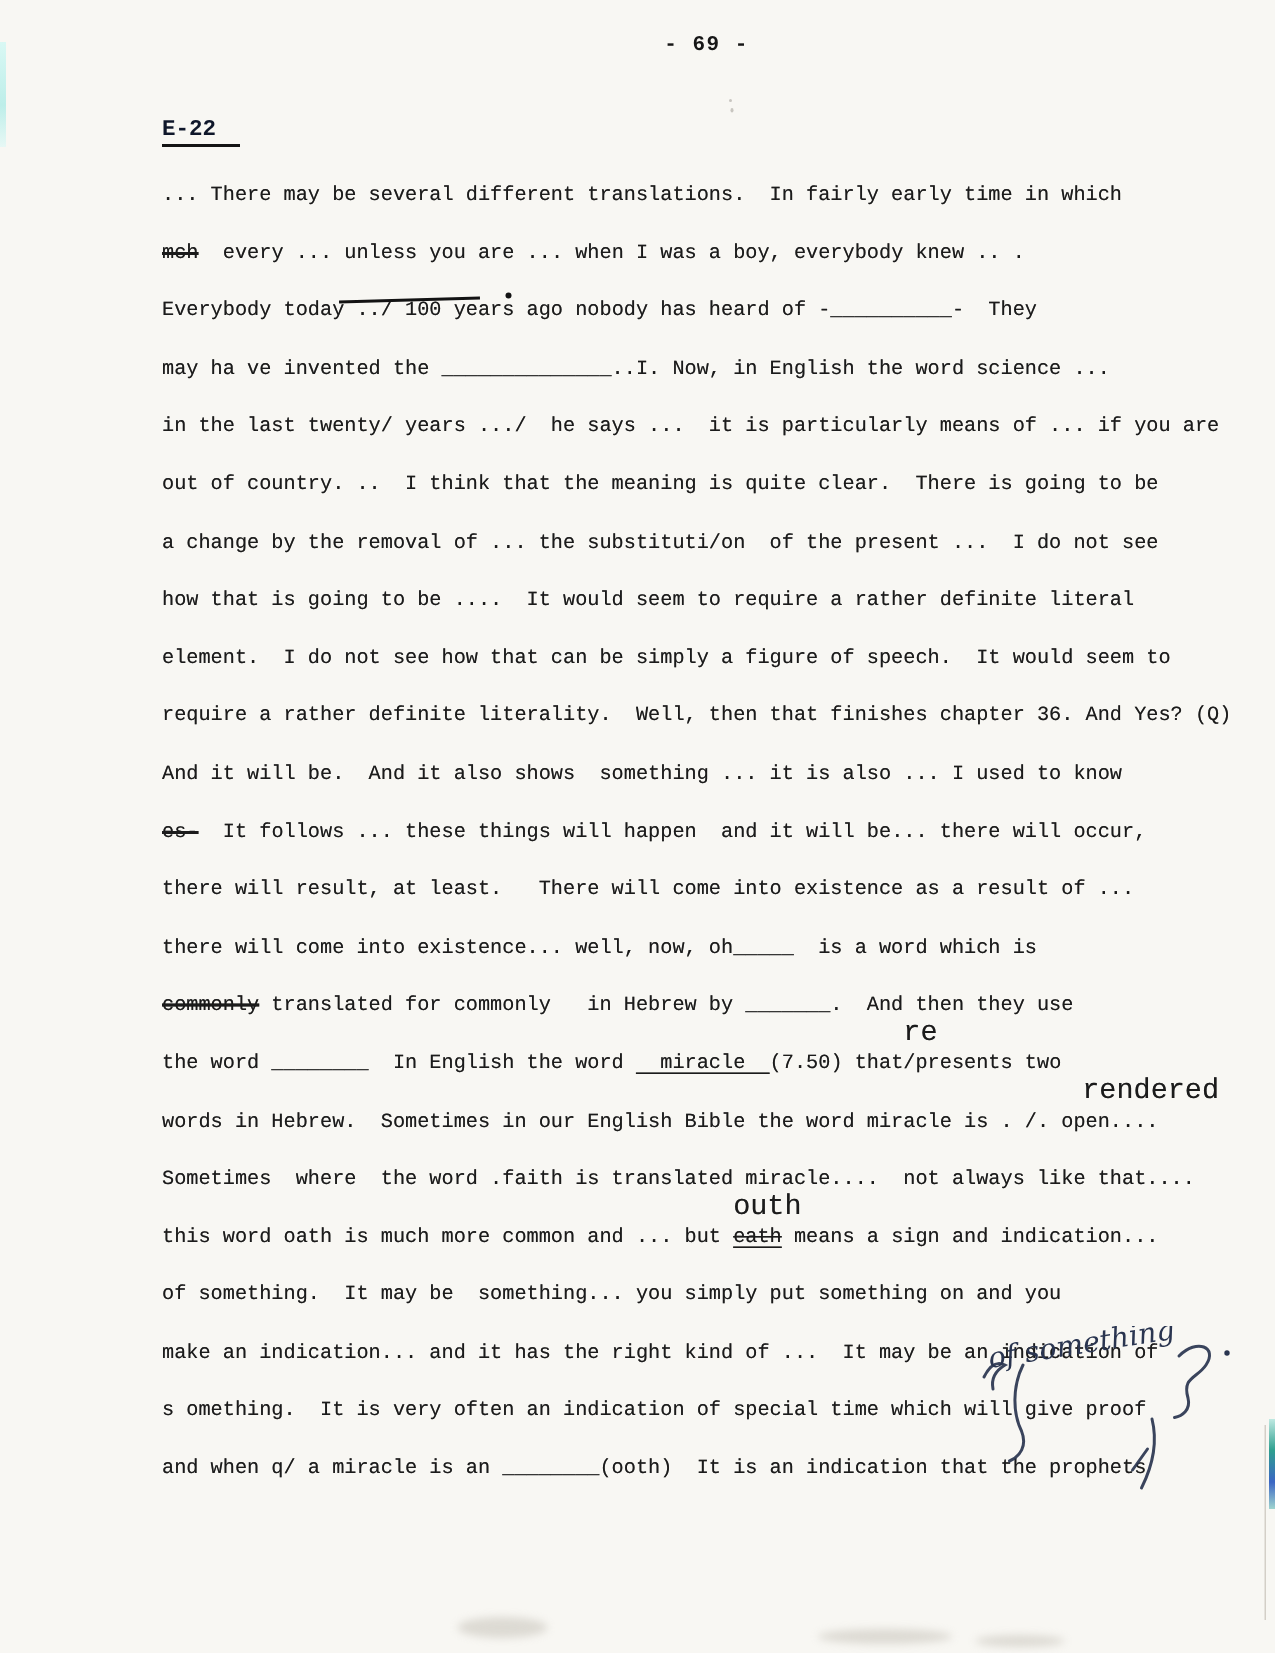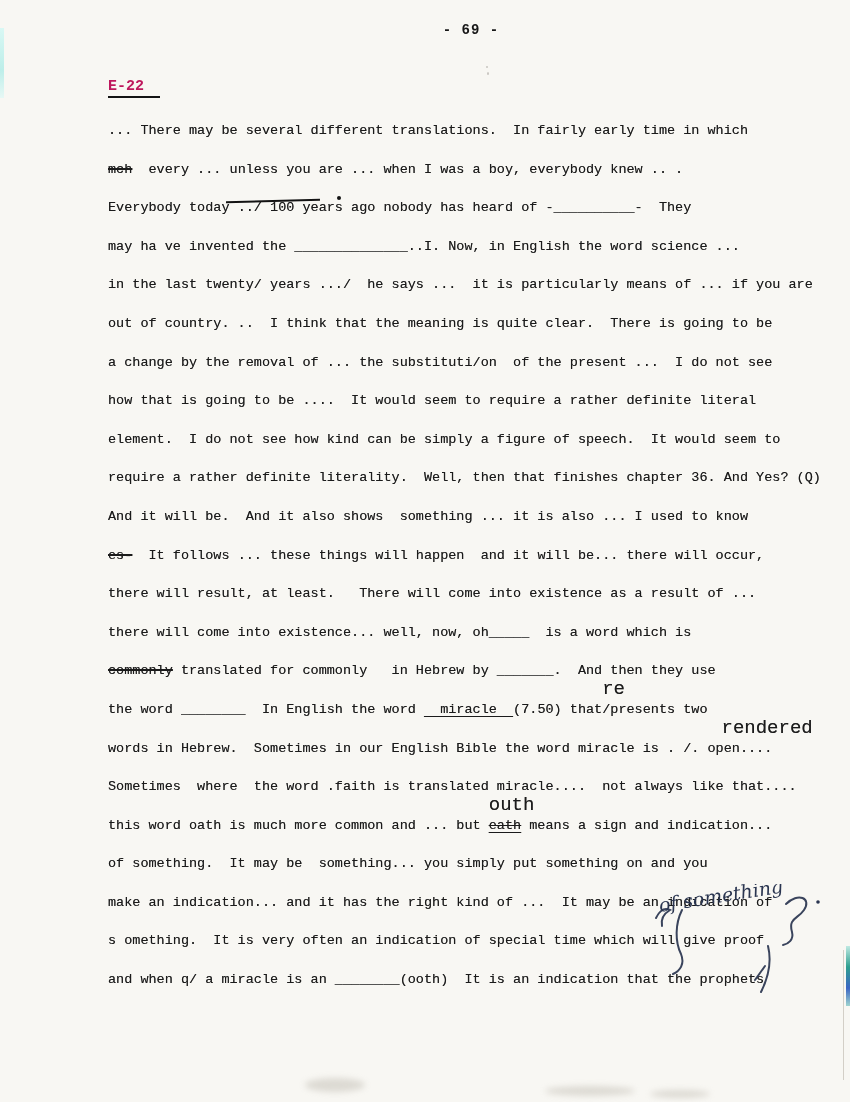--- a/index.html
+++ b/index.html
@@ -12,21 +12,21 @@
   }
   .page{position:relative;width:850px;height:1102px;}
   .page-number{
     position:absolute;top:22px;left:50%;transform:translateX(-50%);
     font-size:14px;letter-spacing:1px;font-weight:bold;color:#171717;
     white-space:pre;
     margin-left:46px;
   }
   .section-heading{
     position:absolute;top:78px;left:108px;
-    font-size:15px;font-weight:bold;color:#be185d;
+    font-size:15px;font-weight:bold;color:#0f172a;
     border-bottom:2px solid #141414;
     padding:0 16px 1px 0;
     white-space:pre;
   }
   .text-block{
     position:absolute;top:112px;left:108px;right:20px;
     font-size:13.5px;
   }
   .line{
     white-space:pre;
@@ -84,21 +84,21 @@
 
   <div class="text-block">
       <div class="line"><span>... There may be several different translations.  In fairly early time in which</span></div>
       <div class="line"><span class="seg-strike">mch</span><span>  every ... unless you are ... when I was a boy, everybody knew .. .</span></div>
       <div class="line"><span>Everybody today </span><span class="above"><i class="omark-line"></i><i class="omark-dot"></i></span><span>../ 100 years ago nobody has heard of -__________-  They</span></div>
       <div class="line"><span>may ha ve invented the ______________..I. Now, in English the word science ...</span></div>
       <div class="line"><span>in the last twenty/ years .../  he says ...  it is particularly means of ... if you are</span></div>
       <div class="line"><span>out of country. ..  I think that the meaning is quite clear.  There is going to be</span></div>
       <div class="line"><span>a change by the removal of ... the substituti/on  of the present ...  I do not see</span></div>
       <div class="line"><span>how that is going to be ....  It would seem to require a rather definite literal</span></div>
-      <div class="line"><span>element.  I do not see how kind can be simply a figure of speech.  It would seem to</span></div>
+      <div class="line"><span>element.  I do not see how that can be simply a figure of speech.  It would seem to</span></div>
       <div class="line"><span>require a rather definite literality.  Well, then that finishes chapter 36. And Yes? (Q)</span></div>
       <div class="line"><span>And it will be.  And it also shows  something ... it is also ... I used to know</span></div>
       <div class="line"><span class="seg-strike">es-</span><span>  It follows ... these things will happen  and it will be... there will occur,</span></div>
       <div class="line"><span>there will result, at least.   There will come into existence as a result of ...</span></div>
       <div class="line"><span>there will come into existence... well, now, oh_____  is a word which is</span></div>
       <div class="line"><span class="seg-strike">commonly</span><span> translated for commonly   in Hebrew by _______.  And then they use</span></div>
       <div class="line"><span>the word ________  In English the word </span><span class="seg-u">  miracle  </span><span>(7.50) that</span><span class="above"><span>re</span></span><span>/presents two</span></div>
       <div class="line"><span>words in Hebrew.  Sometimes in our English Bible the word miracle is . /. </span><span class="above"><span style="left: 14px;">rendered</span></span><span>open....</span></div>
       <div class="line"><span>Sometimes  where  the word .faith is translated miracle....  not always like that....</span></div>
       <div class="line"><span>this word oath is much more common and ... but </span><span class="above"><span>outh</span></span><span class="seg-su">eath</span><span> means a sign and indication...</span></div>

